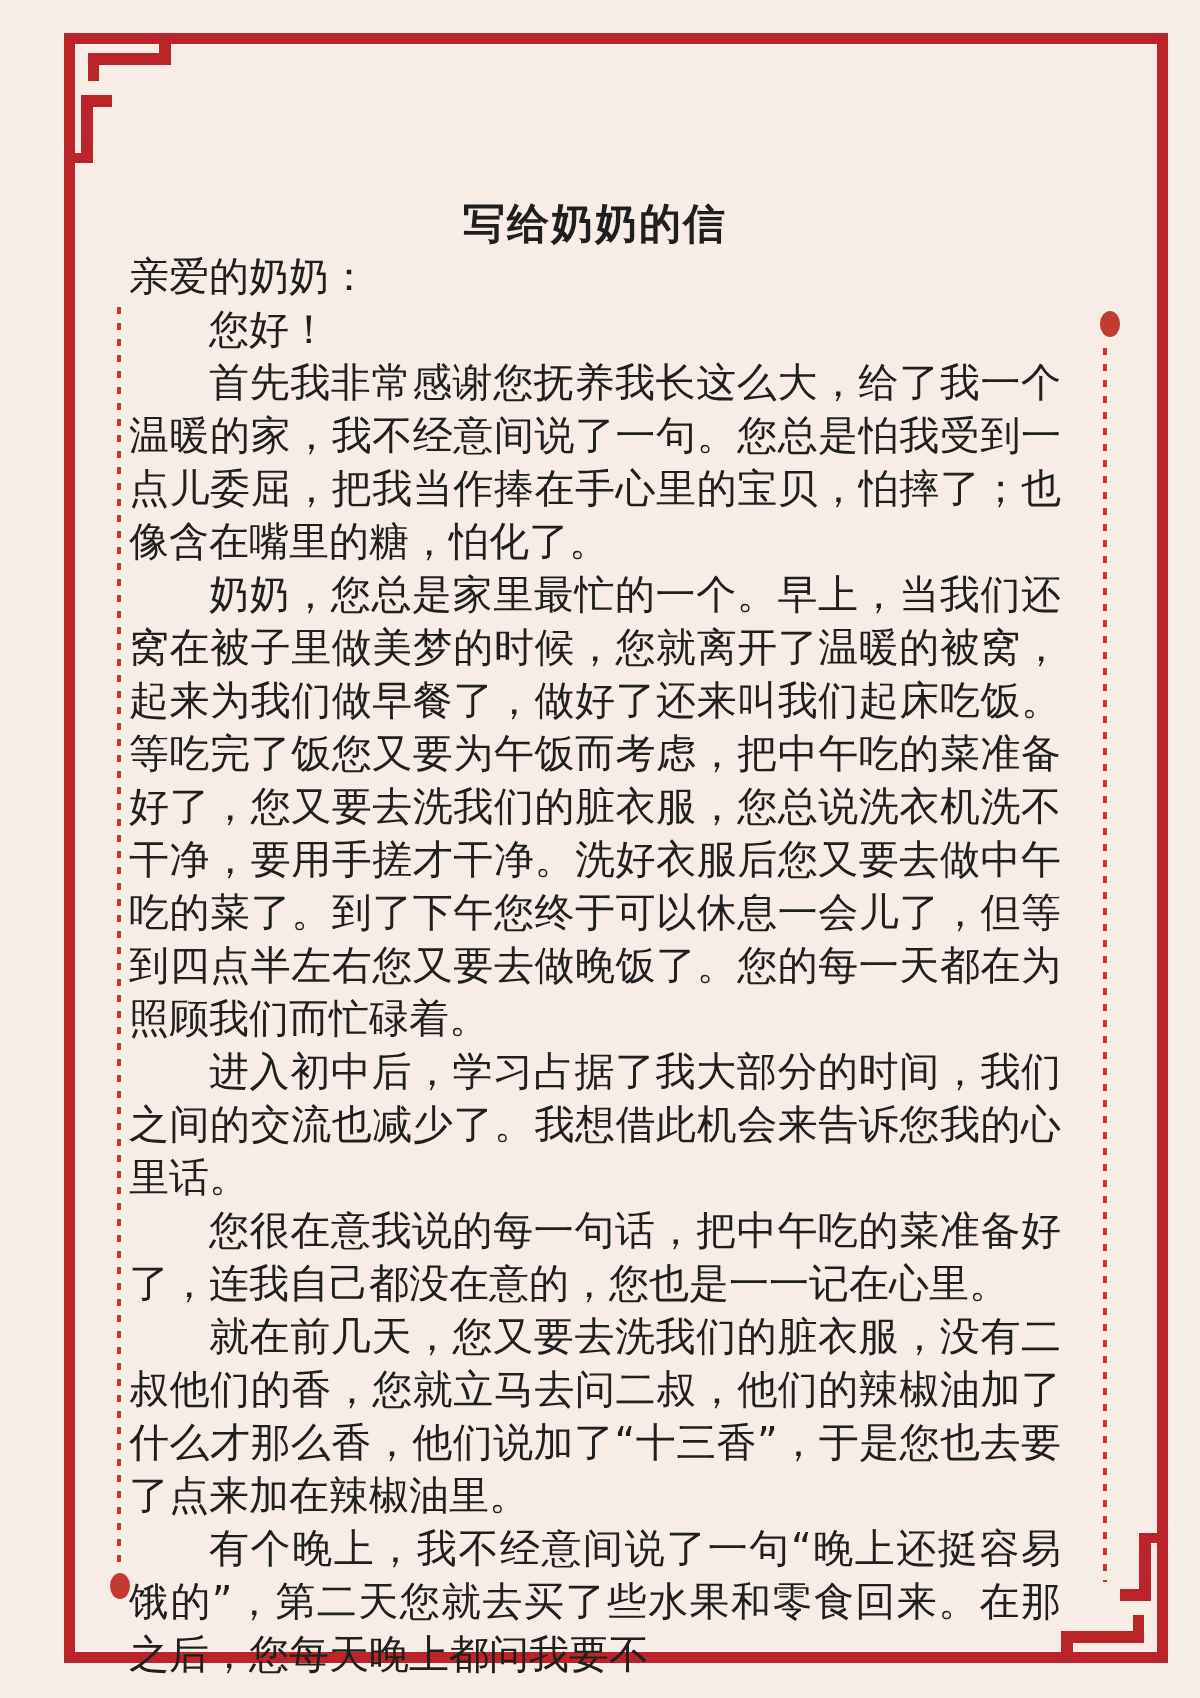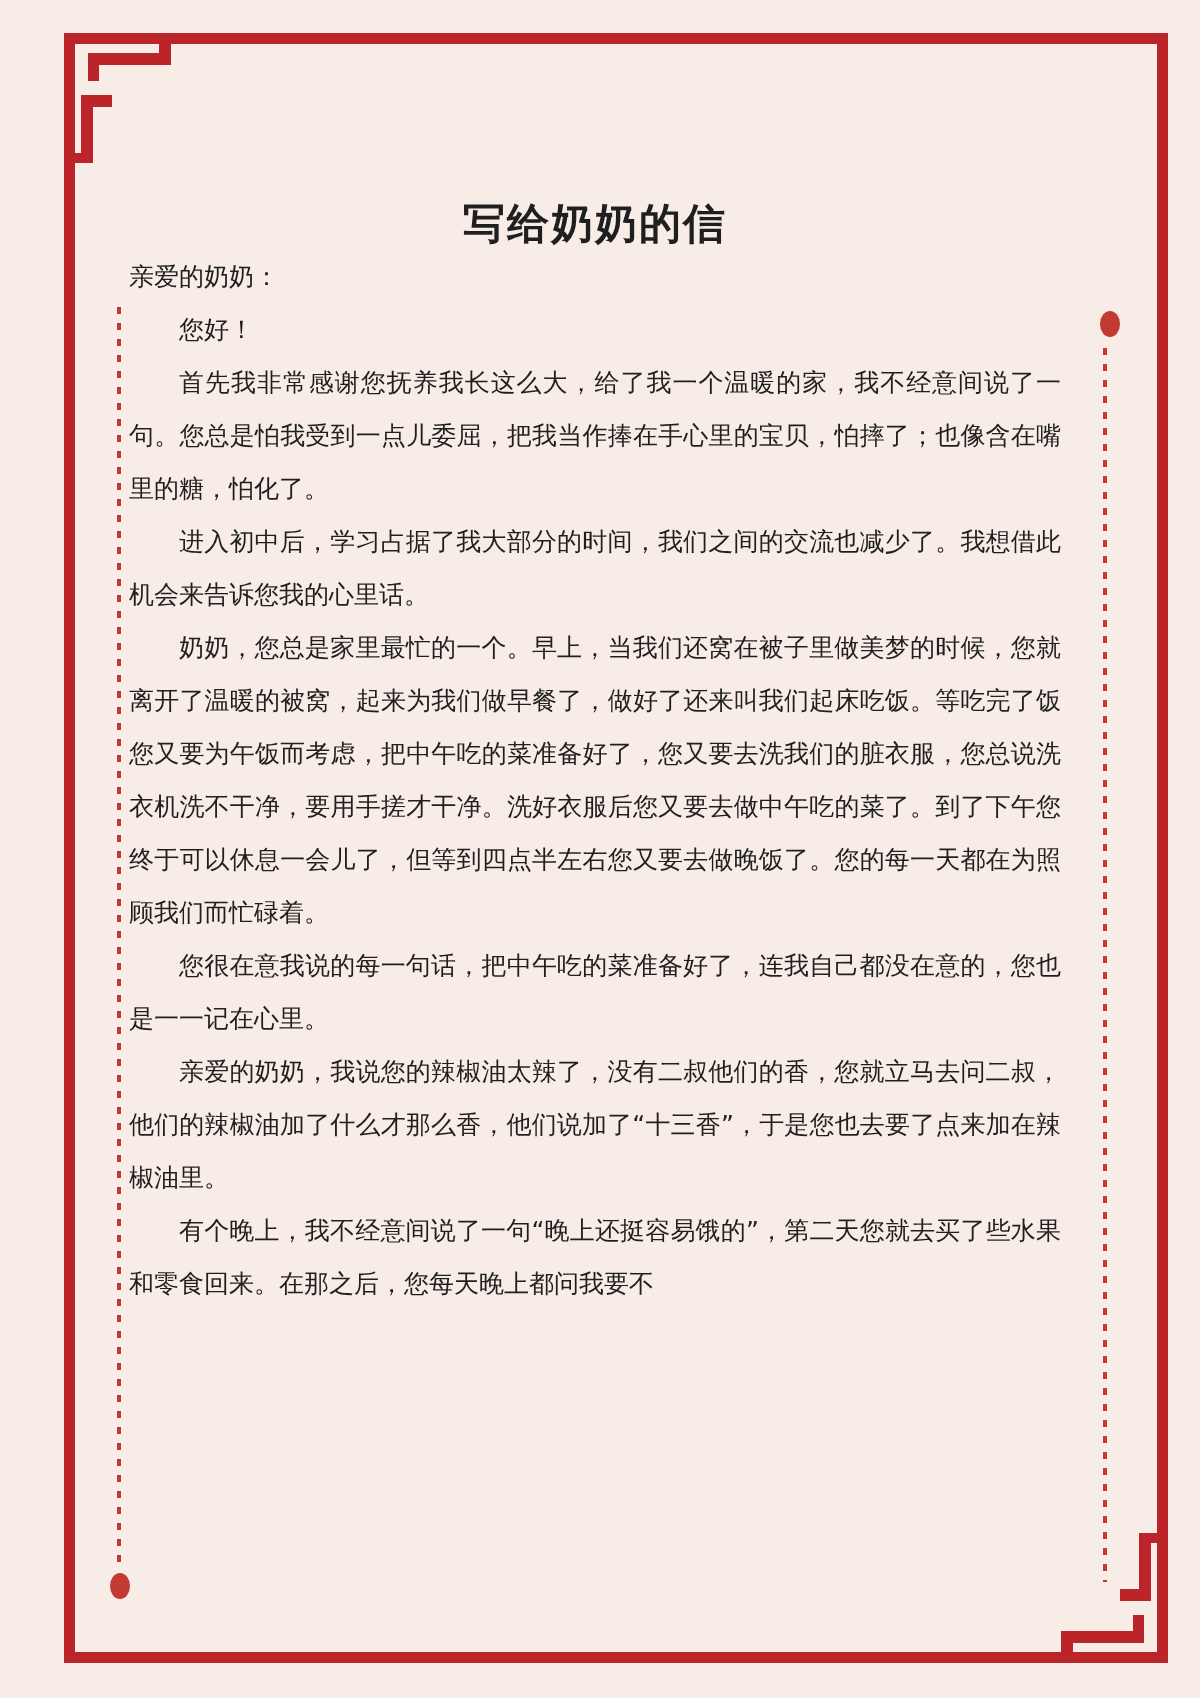--- a/index.html
+++ b/index.html
@@ -64,21 +64,21 @@
     text-align:center;
     font-size:42px;
     font-weight:600;
     letter-spacing:2px;
     color:var(--text);
   }
   .content{
     position:absolute;
     left:113px; top:250px;
     width:932px;
-    font-size:25px;
+    font-size:40px;
     line-height:53px;
     color:var(--text);
     text-align:justify;
     text-justify:inter-ideograph;
   }
   .content p{ margin:0; }
   .content p.indent{ text-indent:2em; }
 </style>
 </head>
 <body>
@@ -113,20 +113,20 @@
   <div class="enddot left"></div>
   <div class="enddot right"></div>
   <div class="dotline right"></div>
 
   <h1 class="title">写给奶奶的信</h1>
 
   <div class="content">
     <p>亲爱的奶奶：</p>
     <p class="indent">您好！</p>
     <p class="indent">首先我非常感谢您抚养我长这么大，给了我一个温暖的家，我不经意间说了一句。您总是怕我受到一点儿委屈，把我当作捧在手心里的宝贝，怕摔了；也像含在嘴里的糖，怕化了。</p>
+    <p class="indent">奶奶，您总是家里最忙的一个。早上，当我们还窝在被子里做美梦的时候，您就离开了温暖的被窝，起来为我们做早餐了，做好了还来叫我们起床吃饭。等吃完了饭您又要为午饭而考虑，把中午吃的菜准备好了，您又要去洗我们的脏衣服，您总说洗衣机洗不干净，要用手搓才干净。洗好衣服后您又要去做中午吃的菜了。到了下午您终于可以休息一会儿了，但等到四点半左右您又要去做晚饭了。您的每一天都在为照顾我们而忙碌着。</p>
     <p class="indent">进入初中后，学习占据了我大部分的时间，我们之间的交流也减少了。我想借此机会来告诉您我的心里话。</p>
-    <p class="indent">奶奶，您总是家里最忙的一个。早上，当我们还窝在被子里做美梦的时候，您就离开了温暖的被窝，起来为我们做早餐了，做好了还来叫我们起床吃饭。等吃完了饭您又要为午饭而考虑，把中午吃的菜准备好了，您又要去洗我们的脏衣服，您总说洗衣机洗不干净，要用手搓才干净。洗好衣服后您又要去做中午吃的菜了。到了下午您终于可以休息一会儿了，但等到四点半左右您又要去做晚饭了。您的每一天都在为照顾我们而忙碌着。</p>
     <p class="indent">您很在意我说的每一句话，把中午吃的菜准备好了，连我自己都没在意的，您也是一一记在心里。</p>
-    <p class="indent">亲爱的奶奶，我说您的辣椒油太辣了，没有二叔他们的香，您就立马去问二叔，他们的辣椒油加了什么才那么香，他们说加了“十三香”，于是您也去要了点来加在辣椒油里。</p>
+    <p class="indent">就在前几天，您又要去洗我们的脏衣服，没有二叔他们的香，您就立马去问二叔，他们的辣椒油加了什么才那么香，他们说加了“十三香”，于是您也去要了点来加在辣椒油里。</p>
     <p class="indent">有个晚上，我不经意间说了一句“晚上还挺容易饿的”，第二天您就去买了些水果和零食回来。在那之后，您每天晚上都问我要不</p>
   </div>
 
 </div>
 
 </body></html>

